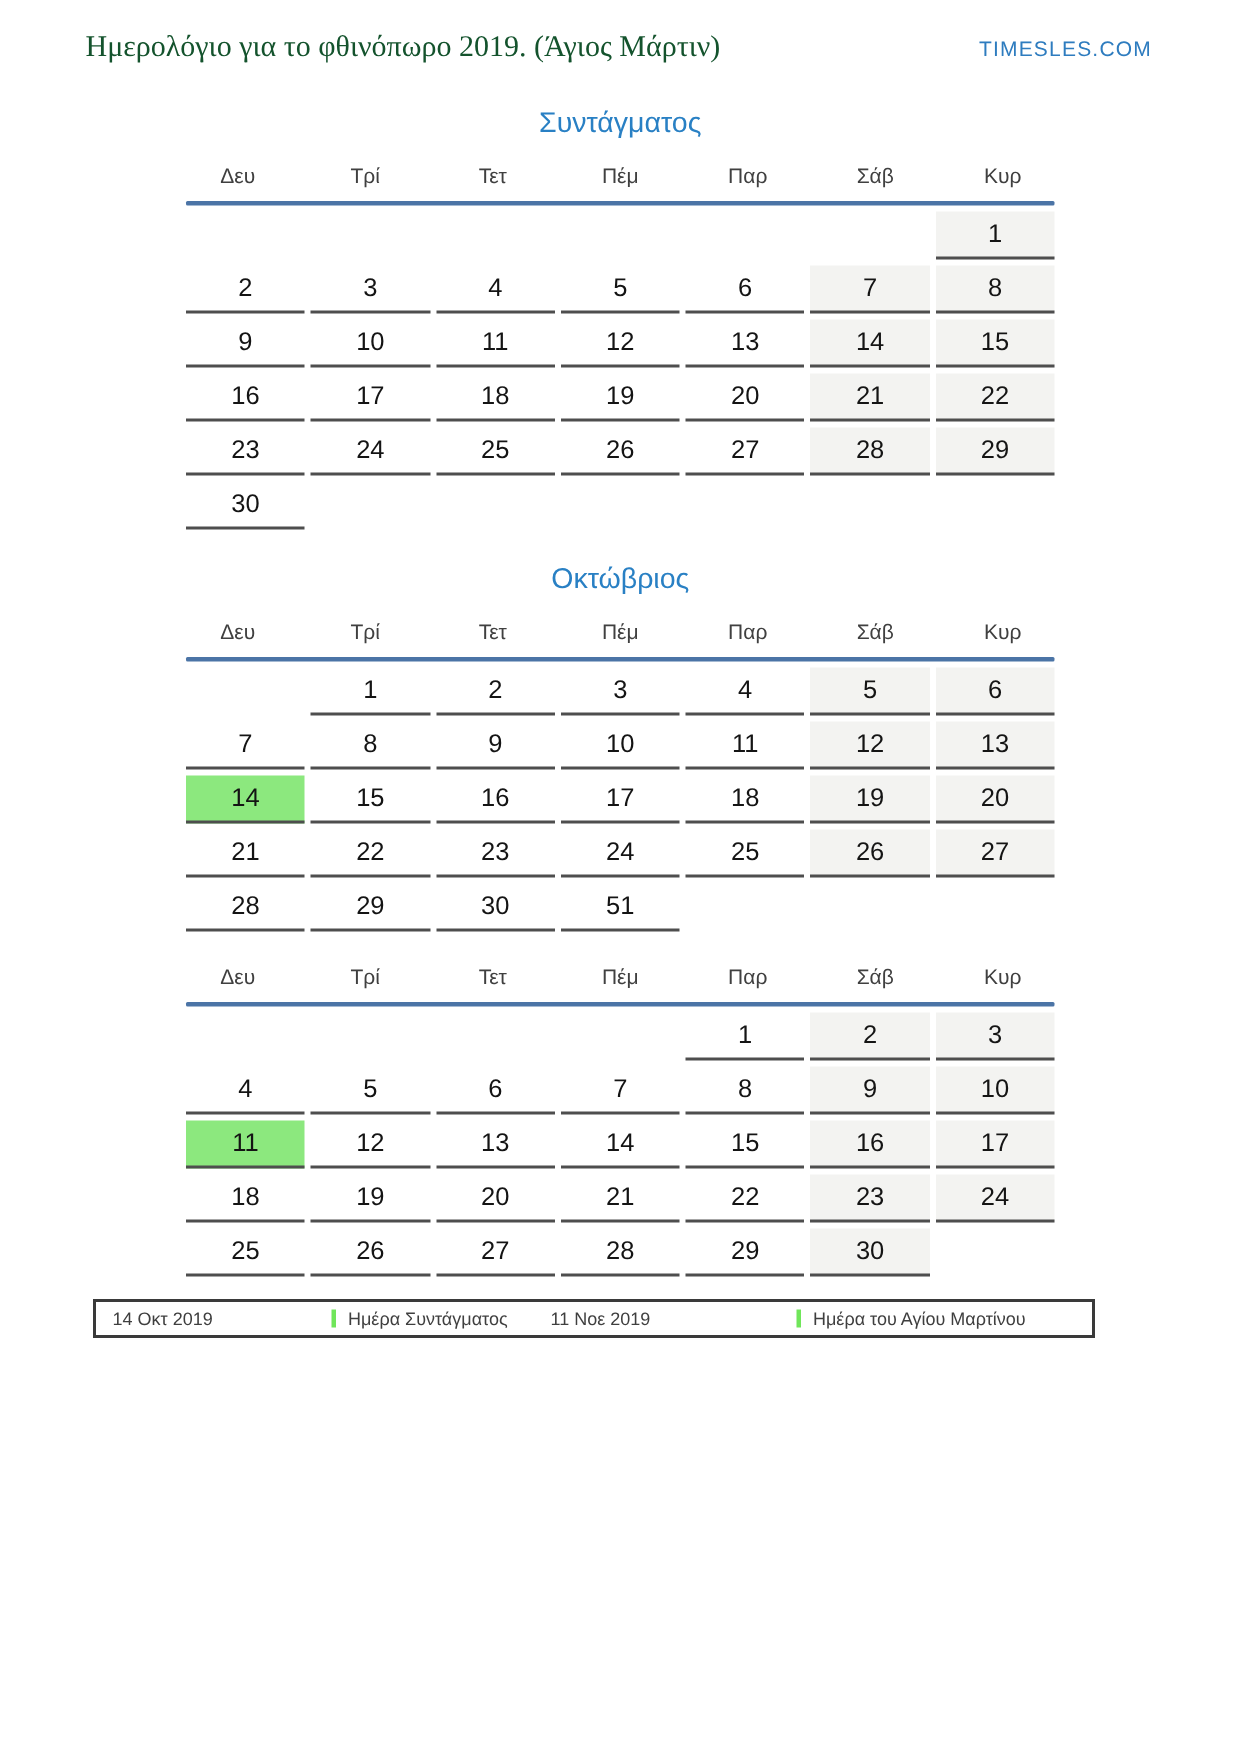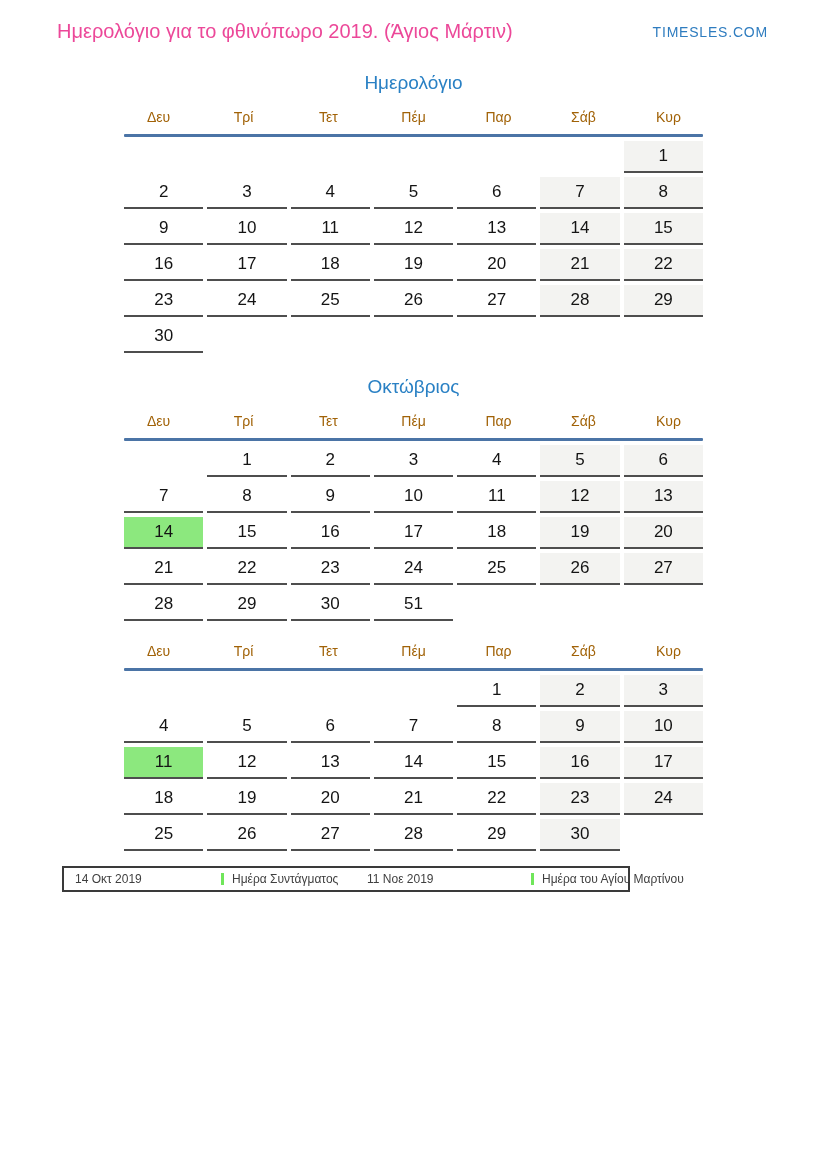--- a/index.html
+++ b/index.html
@@ -6,47 +6,47 @@
   body{
     width:827px;height:1169px;background:#ffffff;position:relative;
     font-family:"Liberation Sans","DejaVu Sans",sans-serif;
     -webkit-font-smoothing:antialiased;
   }
   
   .page-header{
     display:flex;justify-content:space-between;align-items:center;
     padding:20px 59px 0 57px;
   }
-  .page-title{font-size:20px;color:#ec4899;}
+  .page-title{font-size:20px;color:#14532d;font-family:Liberation Serif, serif;}
   .brand-link{font-size:14px;color:#2e7cbf;letter-spacing:0.8px;text-decoration:none;cursor:pointer;}
   
   .calendar{width:579px;margin:0 auto;}
   .month{margin-top:22px;}
   .month.first{margin-top:28px;}
   .month-title{
     text-align:center;color:#2980c4;font-size:19px;font-weight:normal;
     margin:0;line-height:23px;
   }
   .weekday-row{
     display:grid;grid-template-columns:repeat(7,1fr);column-gap:16px;
-    margin-top:15px;font-size:14px;color:#a16207;text-align:center;line-height:16px;
+    margin-top:15px;font-size:14px;color:#404040;text-align:center;line-height:16px;
   }
   .header-line{height:3px;background:#4b74a6;margin-top:9px;border-radius:1px;}
   .weeks{margin-top:4px;}
   .week{display:grid;grid-template-columns:repeat(7,1fr);column-gap:4px;margin-bottom:4px;}
   .day{
     height:30px;line-height:30px;text-align:center;font-size:17px;color:#141414;
     border-bottom:2px solid #4e4e4e;background:#ffffff;
   }
   .day.weekend{background:#f3f3f1;}
   .day.highlight{background:#8ce87e;}
   .day.empty{background:transparent;border-bottom-color:transparent;}
   
   .legend{
-    position:relative;width:568px;height:26px;box-sizing:border-box;
+    position:relative;width:668px;height:26px;box-sizing:border-box;
     margin:15px 0 0 62px;border:2px solid #3a3a3a;background:#fff;
   }
   .legend .l-text{
     position:absolute;top:50%;transform:translateY(-50%);
     font-size:12px;color:#3f3f3f;white-space:nowrap;
   }
   .legend .marker{
     display:inline-block;width:3px;height:12px;background:#70e65a;
     margin-right:8px;vertical-align:-2px;
   }
@@ -56,21 +56,21 @@
 </head>
 <body>
 
 <header class="page-header">
   <div class="page-title">Ημερολόγιο για το φθινόπωρο 2019. (Άγιος Μάρτιν)</div>
   <a class="brand-link">TIMESLES.COM</a>
 </header>
 
 <main class="calendar">
     <section class="month first">
-      <h2 class="month-title">Ημερολόγιο</h2>
+      <h2 class="month-title">Συντάγματος</h2>
       <div class="weekday-row">
         <span>Δευ</span>
         <span>Τρί</span>
         <span>Τετ</span>
         <span>Πέμ</span>
         <span>Παρ</span>
         <span>Σάβ</span>
         <span>Κυρ</span>
       </div>
       <div class="header-line"></div>

